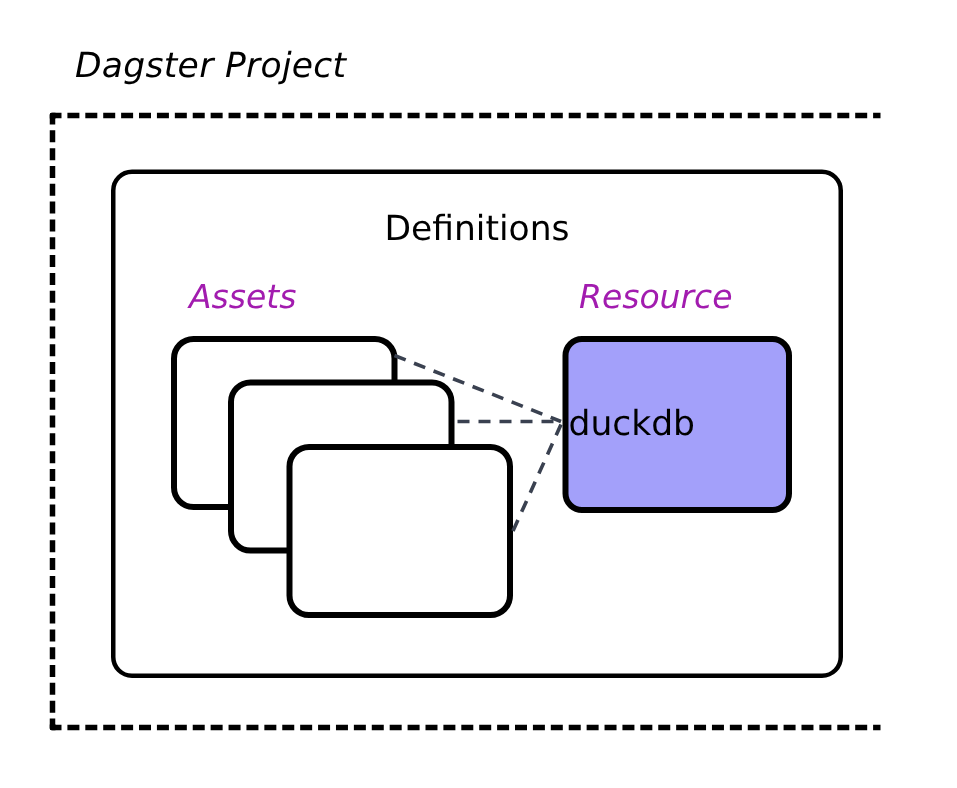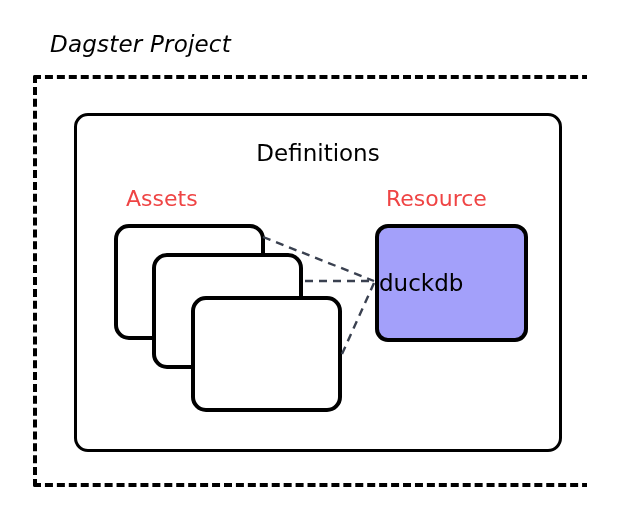--- a/index.html
+++ b/index.html
@@ -67,22 +67,23 @@
     font-size: 23px;
     font-style: normal;
     font-weight: 400;
     color: #000000;
   }
 
   
   .section-label {
     position: absolute;
     font-size: 22px;
+    font-style: italic;
     font-weight: 400;
-    color: #ef4444;
+    color: #a21caf;
     white-space: nowrap;
   }
   .assets-label   { left: 126px; top: 186px; }
   .resource-label { left: 386px; top: 186px; }
 
   
   .asset-card {
     position: absolute;
     width: 151px;
     height: 116px;

